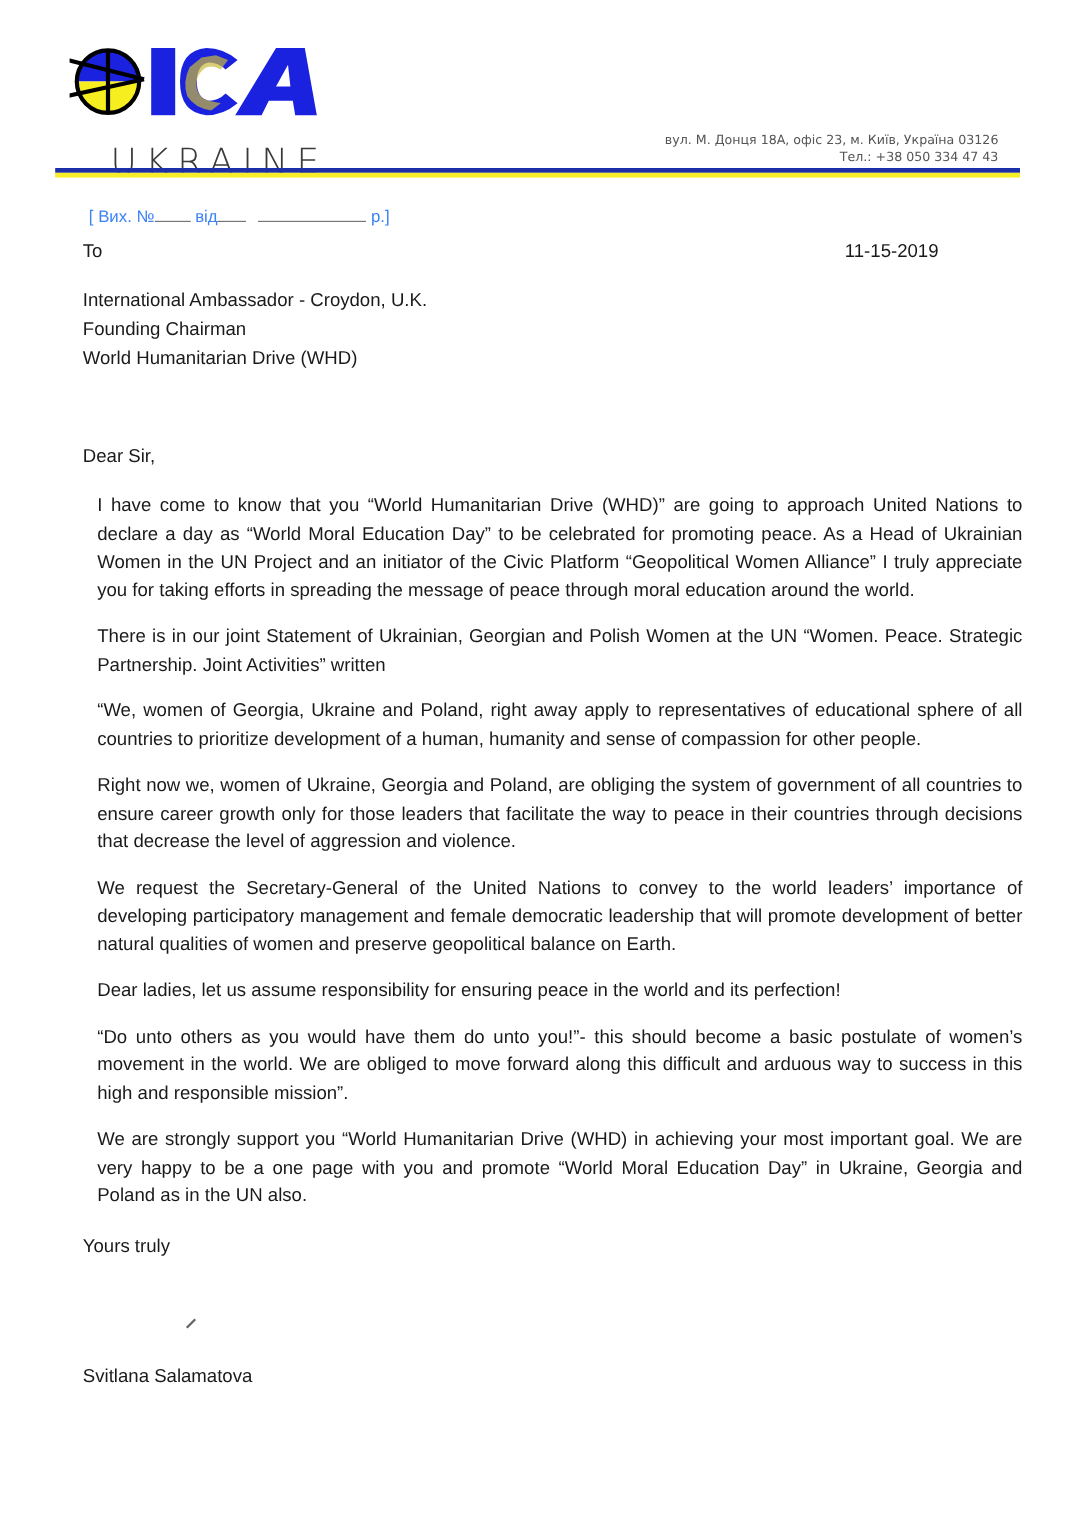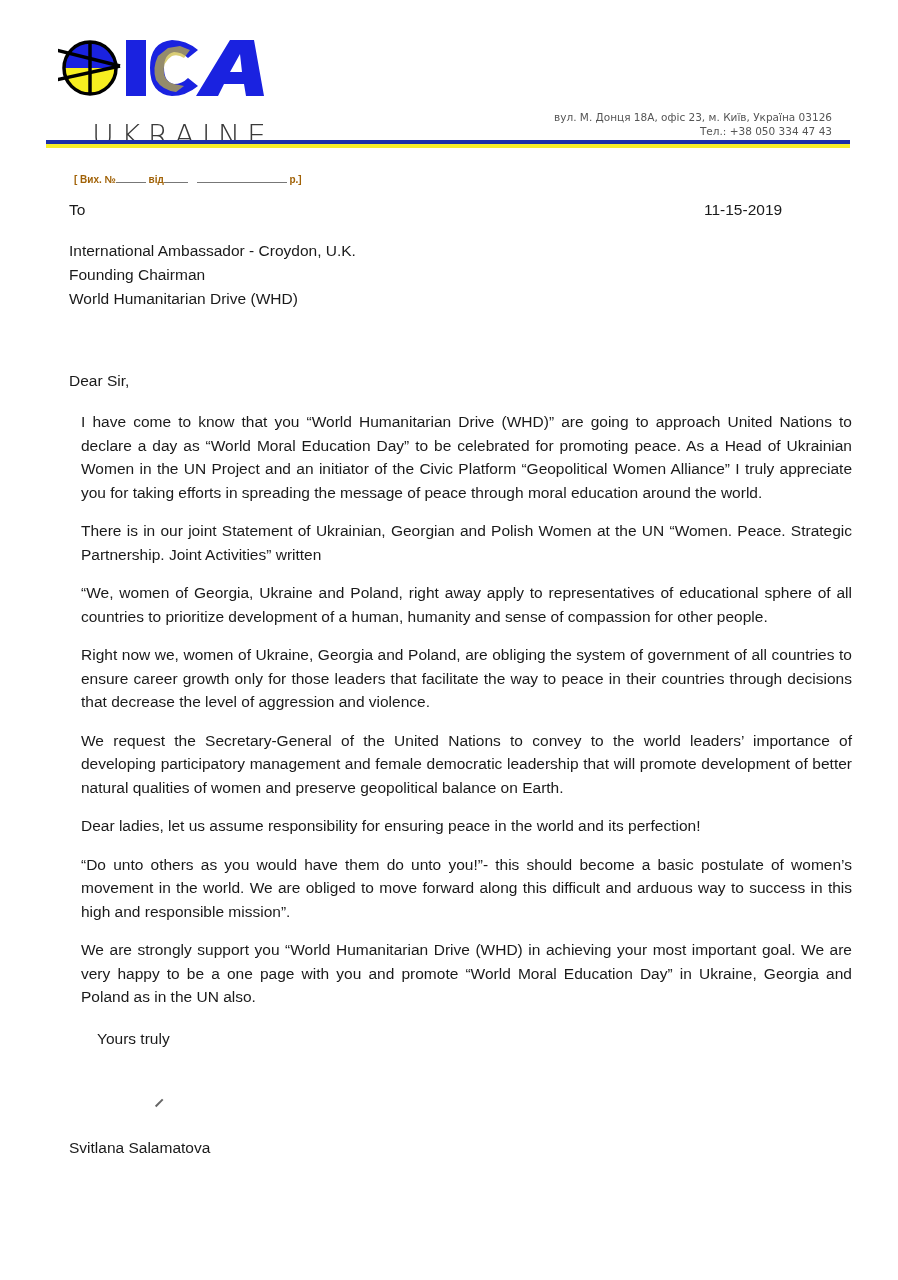--- a/index.html
+++ b/index.html
@@ -5,29 +5,29 @@
   html, body { margin: 0; padding: 0; background: #ffffff; }
   body {
     width: 898px; height: 1280px; position: relative; overflow: hidden;
     font-family: "Liberation Sans", sans-serif; color: #1a1a1a;
   }
   .logo { position: absolute; left: 58px; top: 36px; width: 240px; height: 100px; }
   .logo-word { position: absolute; left: 92px; top: 106px; font-size: 30px; letter-spacing: 7px; color: #3a3a3a; font-family: "DejaVu Sans", sans-serif; font-weight: 300; margin-top: 12px; }
   .address { position: absolute; right: 66px; top: 110px; text-align: right; font-size: 10.5px; color: #555; line-height: 14px; font-family: "DejaVu Sans", sans-serif; }
   .rule-blue { position: absolute; left: 46px; top: 140px; width: 804px; height: 4px; background: #1c2fa8; }
   .rule-yellow { position: absolute; left: 46px; top: 144px; width: 804px; height: 4px; background: #f7ee2a; }
-  .outref { position: absolute; left: 74px; top: 172px; font-size: 10px; color: #a16207; font-weight: bold; }
+  .outref { position: absolute; left: 74px; top: 172px; font-size: 14px; color: #3b82f6; }
   .outref .blank { display: inline-block; border-bottom: 1px solid #777; vertical-align: baseline; height: 10px; }
   .to { position: absolute; left: 69px; top: 201px; font-size: 15.5px; }
   .date { position: absolute; left: 704px; top: 201px; font-size: 15.5px; }
   .recipient { position: absolute; left: 69px; top: 239px; font-size: 15.5px; line-height: 24px; }
   .salutation { position: absolute; left: 69px; top: 372px; font-size: 15.5px; }
   .body-text { position: absolute; left: 69px; top: 410px; width: 771px; font-size: 15.5px; line-height: 23.5px; margin-left: 12px; }
   .body-text p { margin: 0 0 15px 0; text-align: justify; }
-  .closing { position: absolute; left: 69px; top: 1030px; font-size: 15.5px; margin-left: 28px; }
+  .closing { position: absolute; left: 69px; top: 1030px; font-size: 15.5px; }
   .sig-mark { position: absolute; left: 154px; top: 1102px; width: 10px; height: 1.5px; background: #666; transform: rotate(-45deg); }
   .signer { position: absolute; left: 69px; top: 1139px; font-size: 15.5px; }
 </style>
 </head>
 <body>
 
 <div>
   <svg class="logo" viewBox="0 0 240 100" xmlns="http://www.w3.org/2000/svg">
 
     <g>

